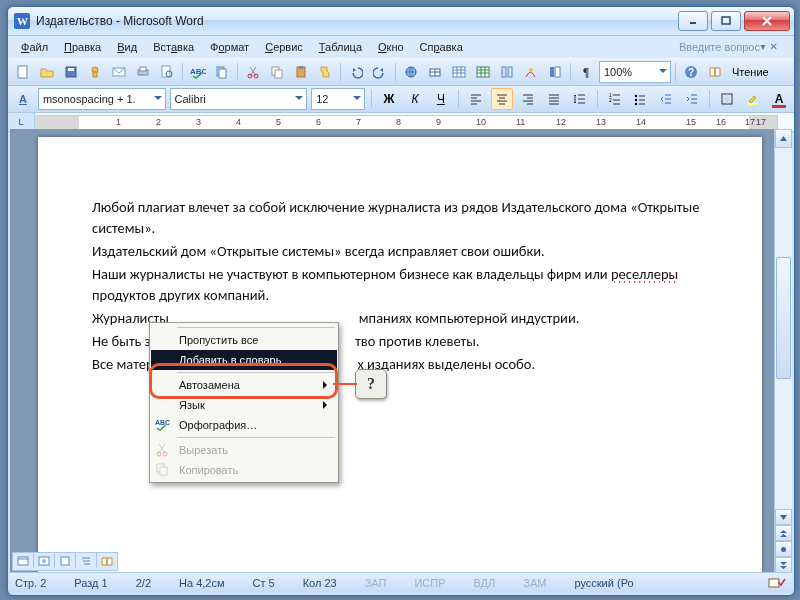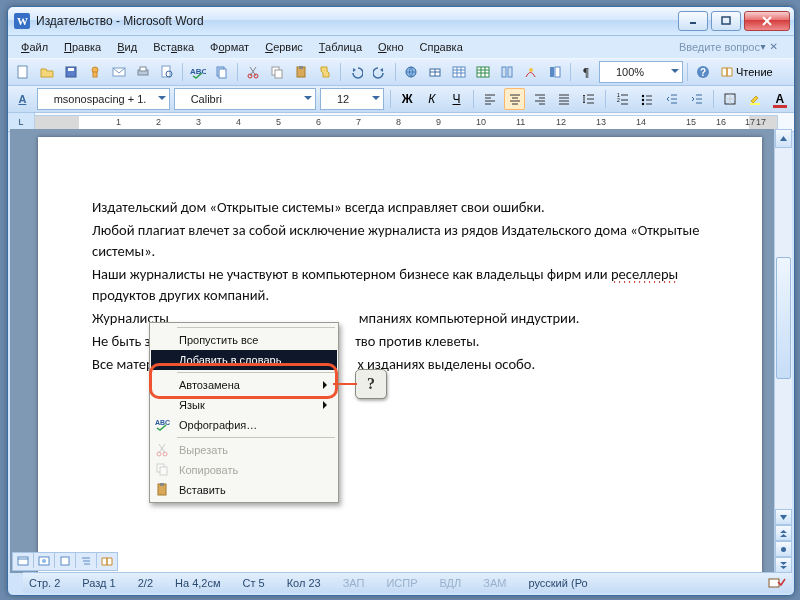--- a/index.html
+++ b/index.html
@@ -13,39 +13,39 @@
 .winbtn.close{background:linear-gradient(#f7cfcf,#e87070 45%,#d43d3d 46%,#ef8a8a);border-color:#b04040;color:#fff;width:44px}
 .winbtn.close svg{stroke:#fff}
 .menubar{height:22px;display:flex;align-items:center;padding:0 6px;gap:2px;background:#d9eafd}
 .menu{padding:2px 7px;color:#1a1a1a}
 .menu u{text-decoration:underline}
 .ask{margin-left:auto;color:#7a95b3;padding-right:28px}
 .menux{position:absolute;right:16px;top:34px;display:flex;gap:4px;color:#5a7aa2;font-size:10px}
 .toolbar{height:26px;display:flex;align-items:center;padding:0 4px;gap:2px;background:linear-gradient(#e7f1fe,#c9dff8);border-top:1px solid #eef6ff;border-bottom:1px solid #a9c6e6}
 .tbtn{width:20px;height:20px;display:flex;align-items:center;justify-content:center;border:1px solid transparent;border-radius:2px}
 .tsep{width:1px;height:18px;background:#a9c6e6;margin:0 2px}
-.dd{display:flex;align-items:center;height:20px;background:#fff;border:1px solid #8fb4dc;font-size:11px;padding:0 14px 0 16px;position:relative;color:#222}
+.dd{display:flex;align-items:center;height:20px;background:#fff;border:1px solid #8fb4dc;font-size:11px;padding:0 14px 0 4px;position:relative;color:#222}
 .dd:after{content:"";position:absolute;right:3px;top:7px;border:4px solid transparent;border-top-color:#3a6aa0}
 .fmtbar{height:26px;display:flex;align-items:center;padding:0 4px;gap:4px;background:linear-gradient(#e5f0fd,#c6ddf6);border-bottom:1px solid #a9c6e6}
 .ruler{height:18px;background:#f4f9ff;border-bottom:1px solid #a9c6e6;position:relative;overflow:hidden}
 .ruler .l{position:absolute;left:0;top:0;width:26px;height:18px;background:#d2e6fb;border-right:1px solid #a9c6e6;font-size:9px;color:#2a4a70;text-align:center;line-height:18px}
 .rulestrip{position:absolute;left:26px;top:2px;height:14px;width:742px;background:#fff;border:1px solid #b7cfe9;display:flex}
 .rulestrip .gray{background:#d9d9d9}
 .rulestrip span{position:absolute;top:1px;font-size:9px;color:#444}
 .docarea{position:absolute;left:2px;right:2px;top:122px;bottom:22px;background:#7f98b4;overflow:hidden}
 .page{position:absolute;left:28px;top:8px;width:724px;height:800px;background:#fff;box-shadow:0 0 4px rgba(0,0,0,.4);padding:60px 54px 0 54px;box-sizing:border-box;font-family:Calibri,Arial,sans-serif;font-size:14.5px;line-height:21px;color:#111}
 .page p{margin:0 0 2px 0}
 .squig{background:linear-gradient(90deg,transparent 40%,#c33 40%,#c33 60%,transparent 60%) repeat-x bottom/5px 2px}
 .vscroll{position:absolute;right:2px;top:122px;bottom:22px;width:17px;background:#e6effa;border-left:1px solid #b5cde7}
 .vscroll .btn{height:17px;background:linear-gradient(#f4f9ff,#cfe3f8);border:1px solid #a9c6e6;margin:0;display:flex;align-items:center;justify-content:center}
 .vscroll .track{position:absolute;top:18px;bottom:60px;left:0;right:0}
 .vscroll .thumb{position:absolute;left:1px;right:1px;top:110px;height:120px;background:linear-gradient(#eef6ff,#c7ddf6);border:1px solid #96b9df;border-radius:2px}
 .vscroll .nav{position:absolute;bottom:0;left:0;right:0}
 .vscroll .nav .btn{height:14px}
-.statusbar{position:absolute;left:15px;right:2px;bottom:2px;height:20px;background:linear-gradient(#e3effd,#c5dcf5);border-top:1px solid #a9c6e6;display:flex;align-items:center;font-size:11px;color:#2a4a70;padding:0 6px;gap:22px}
+.statusbar{position:absolute;left:1px;right:2px;bottom:2px;height:20px;background:linear-gradient(#e3effd,#c5dcf5);border-top:1px solid #a9c6e6;display:flex;align-items:center;font-size:11px;color:#2a4a70;padding:0 6px;gap:28px}
 .statusbar .dim{color:#9ab1cb}
 .viewbtns{position:absolute;left:4px;bottom:24px;height:17px;display:flex;background:#dceafb;border:1px solid #a9c6e6}
 .viewbtns div{width:20px;height:15px;border-right:1px solid #a9c6e6;display:flex;align-items:center;justify-content:center}
 .ctxmenu{position:absolute;left:141px;top:315px;width:186px;background:#f7f7f4;border:1px solid #9a9a90;box-shadow:2px 3px 5px rgba(0,0,0,.35);padding:2px 1px;font-size:11px;z-index:50}
 .ctxmenu .row{height:20px;display:flex;align-items:center;padding:0 18px 0 28px;position:relative;color:#111}
 .ctxmenu .row.bold{font-weight:bold}
 .ctxmenu .row.hl{background:#0f172a;color:#fff}
 .ctxmenu .row.dis{color:#a8a8a0}
 .ctxmenu .row .arr{position:absolute;right:6px;top:6px;border:4px solid transparent;border-left-color:#111}
 .ctxmenu .sep{height:1px;background:#c6c6be;margin:2px 2px 2px 26px}
@@ -239,21 +239,21 @@
         <span style="font:bold 12px Georgia;color:#333">¶</span>
       </div>
     <div class="dd" style="width:52px">100%</div>
     <div class="tsep"></div>
     <div class="tbtn">
         <svg width="14" height="14">
           <circle cx="7" cy="7" r="6" fill="#5a8ac5"></circle>
           <text x="4" y="11" font-size="10" fill="#fff" font-weight="bold">?</text>
         </svg>
       </div>
-    <div class="tbtn" style="width:auto;padding:0 3px;gap:2px">
+    <div class="tbtn" style="width:auto;padding:0 3px;gap:10px">
         <svg width="14" height="14">
           <path d="M2 3h5v8H2zM7 3h5v8H7z" fill="#fff" stroke="#c78a2a"></path>
         </svg>
         <span>Чтение</span>
       </div>
   </div>
 
   <div class="fmtbar">
     <div class="tbtn">
         <span style="color:#3a6aa0;font-weight:bold;text-decoration:underline">A</span>
@@ -366,22 +366,22 @@
         <span style="left: 601px;">14</span>
         <span style="left: 651px;">15</span>
         <span style="left: 681px;">16</span>
         <span style="left: 721px;">17</span>
         <span style="left: 710px;">17</span>
       </div>
   </div>
 
   <div class="docarea">
     <div class="page">
+      <p><span>Любой плагиат влечет за собой исключение журналиста из рядов Издательского дома «Открытые системы».</span></p>
       <p><span>Издательский дом «Открытые системы» всегда исправляет свои ошибки.</span></p>
-      <p><span>Любой плагиат влечет за собой исключение журналиста из рядов Издательского дома «Открытые системы».</span></p>
       <p><span>Наши журналисты не участвуют в компьютерном бизнесе как владельцы фирм или </span><span class="squig">реселлеры</span><span> продуктов других компаний.</span></p>
       <p><span>Журналисты</span><span style="display:inline-block;width:190px"></span><span>мпаниях компьютерной индустрии.</span></p>
       <p><span>Не быть зап</span><span style="display:inline-block;width:190px"></span><span>тво против клеветы.</span></p>
       <p><span>Все матери</span><span style="display:inline-block;width:196px"></span><span>х изданиях выделены особо.</span></p>
     </div>
   </div>
 
   <div class="ctxmenu">
     <div class="sep"></div>
     <div class="row">
@@ -420,29 +420,20 @@
       <span>Вырезать</span>
     </div>
     <div class="row dis">
       <span class="ico">
           <svg width="16" height="16" opacity=".4">
             <rect x="2" y="2" width="7" height="8" fill="#fff" stroke="#999"></rect>
             <rect x="5" y="5" width="7" height="8" fill="#fff" stroke="#999"></rect>
           </svg>
         </span>
       <span>Копировать</span>
-    </div>
-    <div class="row">
-      <span class="ico">
-          <svg width="16" height="16">
-            <rect x="3" y="2" width="8" height="11" fill="#d9a95a" stroke="#a57a2a"></rect>
-            <rect x="5" y="1" width="4" height="3" fill="#888"></rect>
-          </svg>
-        </span>
-      <span>Вставить</span>
     </div>
   </div>
 
   <div class="callout"></div>
   <div class="qline"></div>
   <div class="qbox">?</div>
 
   <div class="vscroll">
     <div class="btn">
         <svg width="9" height="9">

